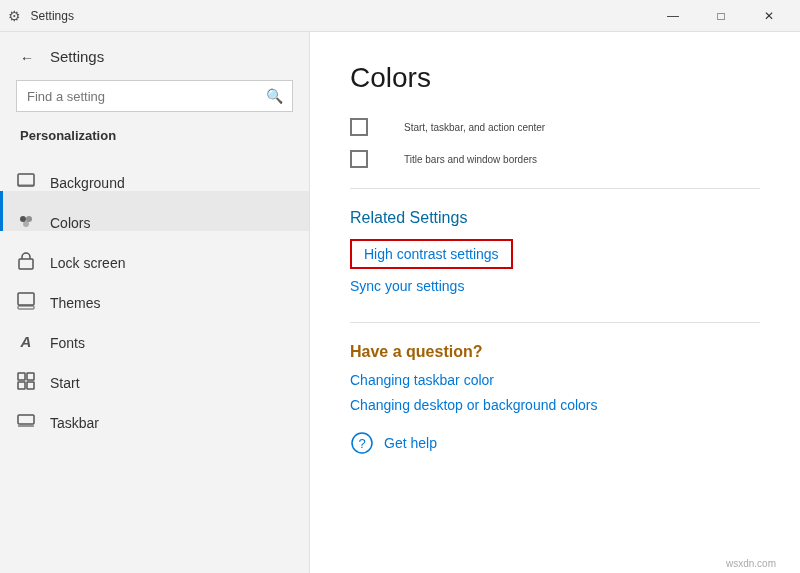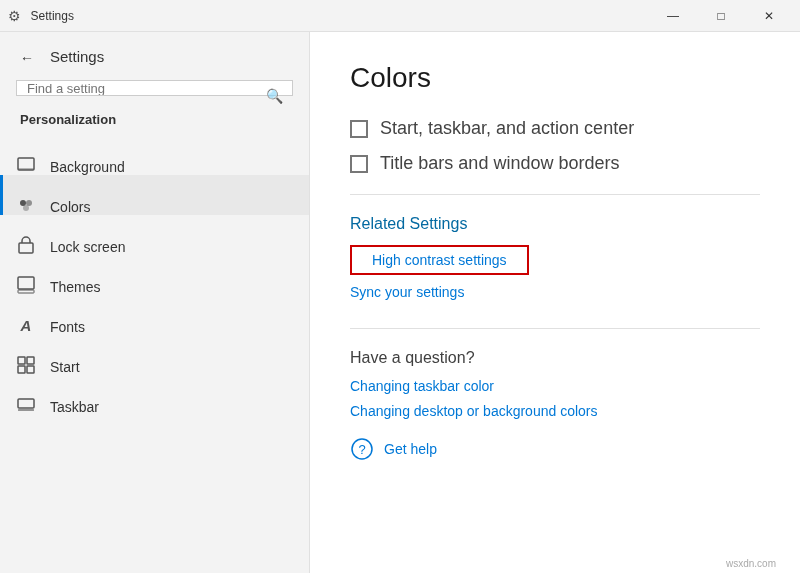--- a/index.html
+++ b/index.html
@@ -84,21 +84,21 @@
       color: #333;
     }
     .search-container {
       margin: 4px 16px 12px 16px;
       position: relative;
       display: flex;
       align-items: center;
     }
     .search-input {
       width: 100%;
-      height: 16px;
+      height: 32px;
       border: 1px solid #ccc;
       background: #fff;
       padding: 0 36px 0 10px;
       font-size: 13px;
       color: #666;
       outline: none;
     }
     .search-icon-btn {
       position: absolute;
       right: 0;
@@ -176,22 +176,23 @@
       width: 18px;
       height: 18px;
       border: 2px solid #777;
       background: #fff;
       flex-shrink: 0;
       display: flex;
       align-items: center;
       justify-content: center;
     }
     .checkbox-label {
-      font-size: 18px;
+      font-size: 10px;
       color: #444;
+      margin-left: 24px;
     }
     .section-divider {
       height: 1px;
       background: #e0e0e0;
       margin: 20px 0;
     }
     .related-settings-title {
       font-size: 16px;
       font-weight: 400;
       color: #0369a1;
@@ -200,28 +201,28 @@
     .related-link {
       display: inline-block;
       font-size: 14px;
       color: #0078d7;
       text-decoration: none;
       margin-bottom: 8px;
       cursor: pointer;
     }
     .high-contrast-link {
       border: 2px solid #cc0000;
-      padding: 4px 20px;
+      padding: 4px 12px;
       display: inline-block;
       margin-bottom: 8px;
     }
     .have-question-title {
       font-size: 16px;
-      font-weight: 400;
-      color: #404040;
+      font-weight: 700;
+      color: #a16207;
       margin-bottom: 10px;
     }
     .get-help-row {
       display: flex;
       align-items: center;
       gap: 10px;
       margin-top: 10px;
     }
     .get-help-icon {
       width: 24px;

